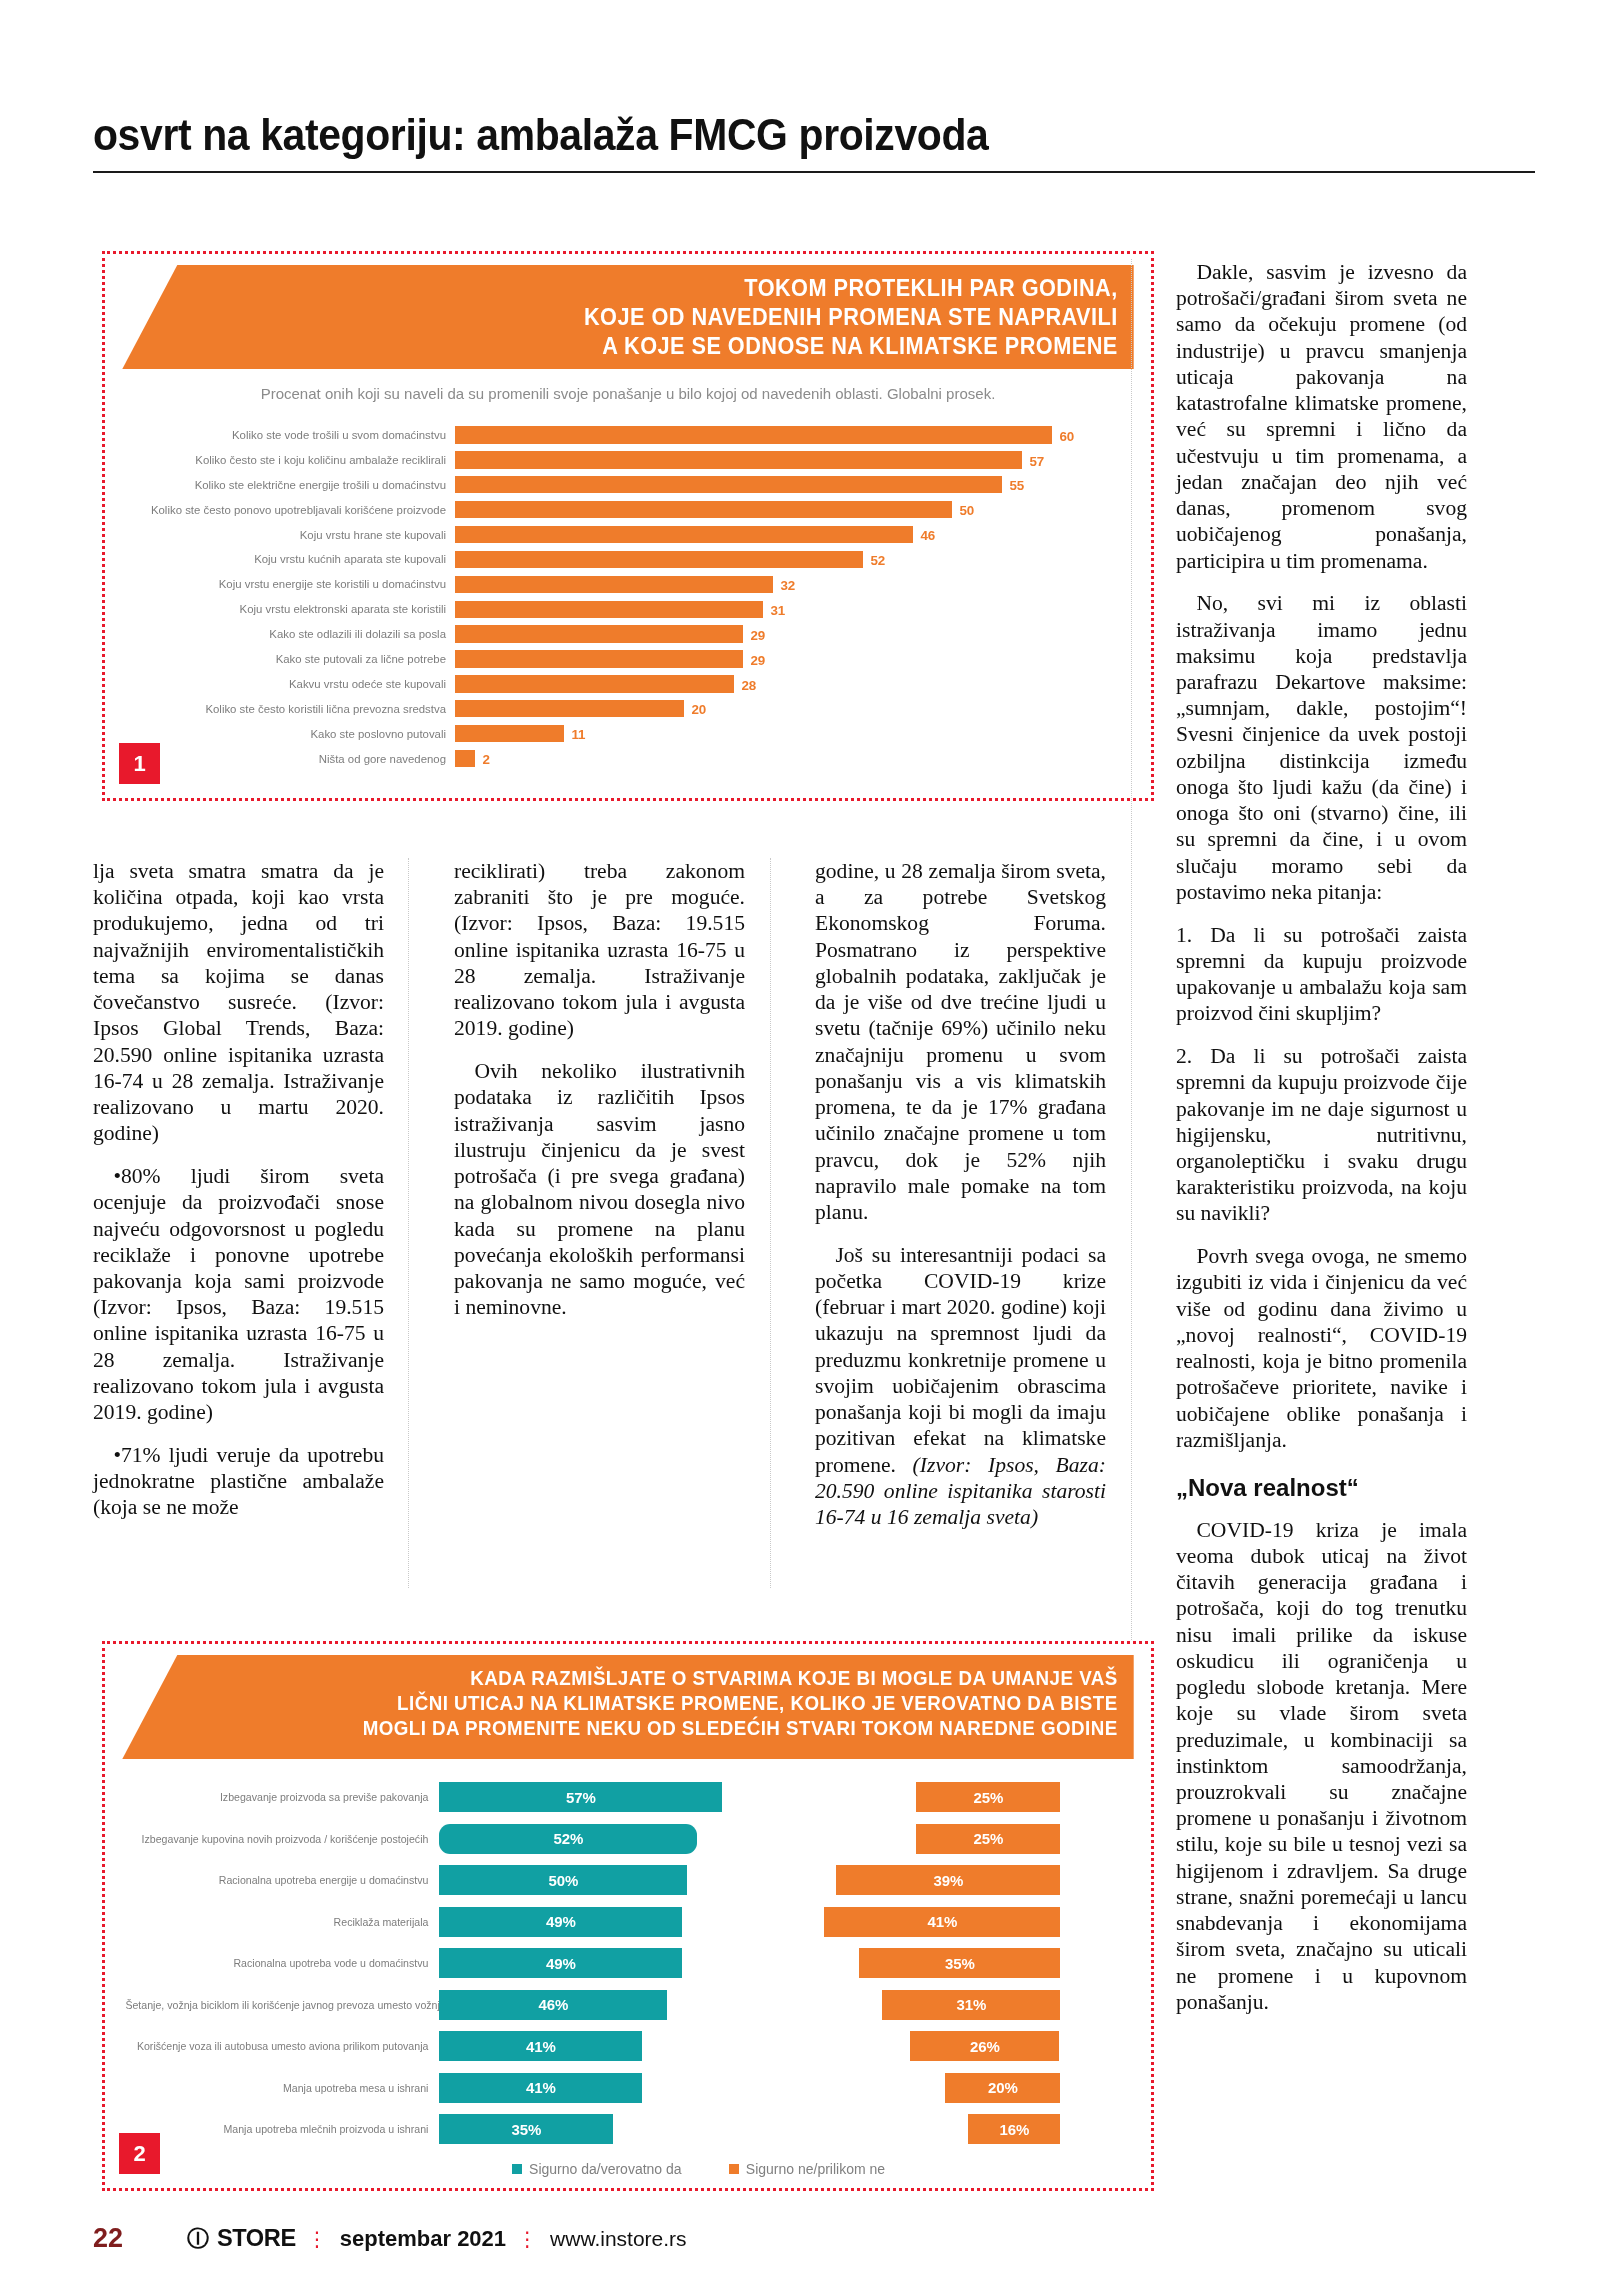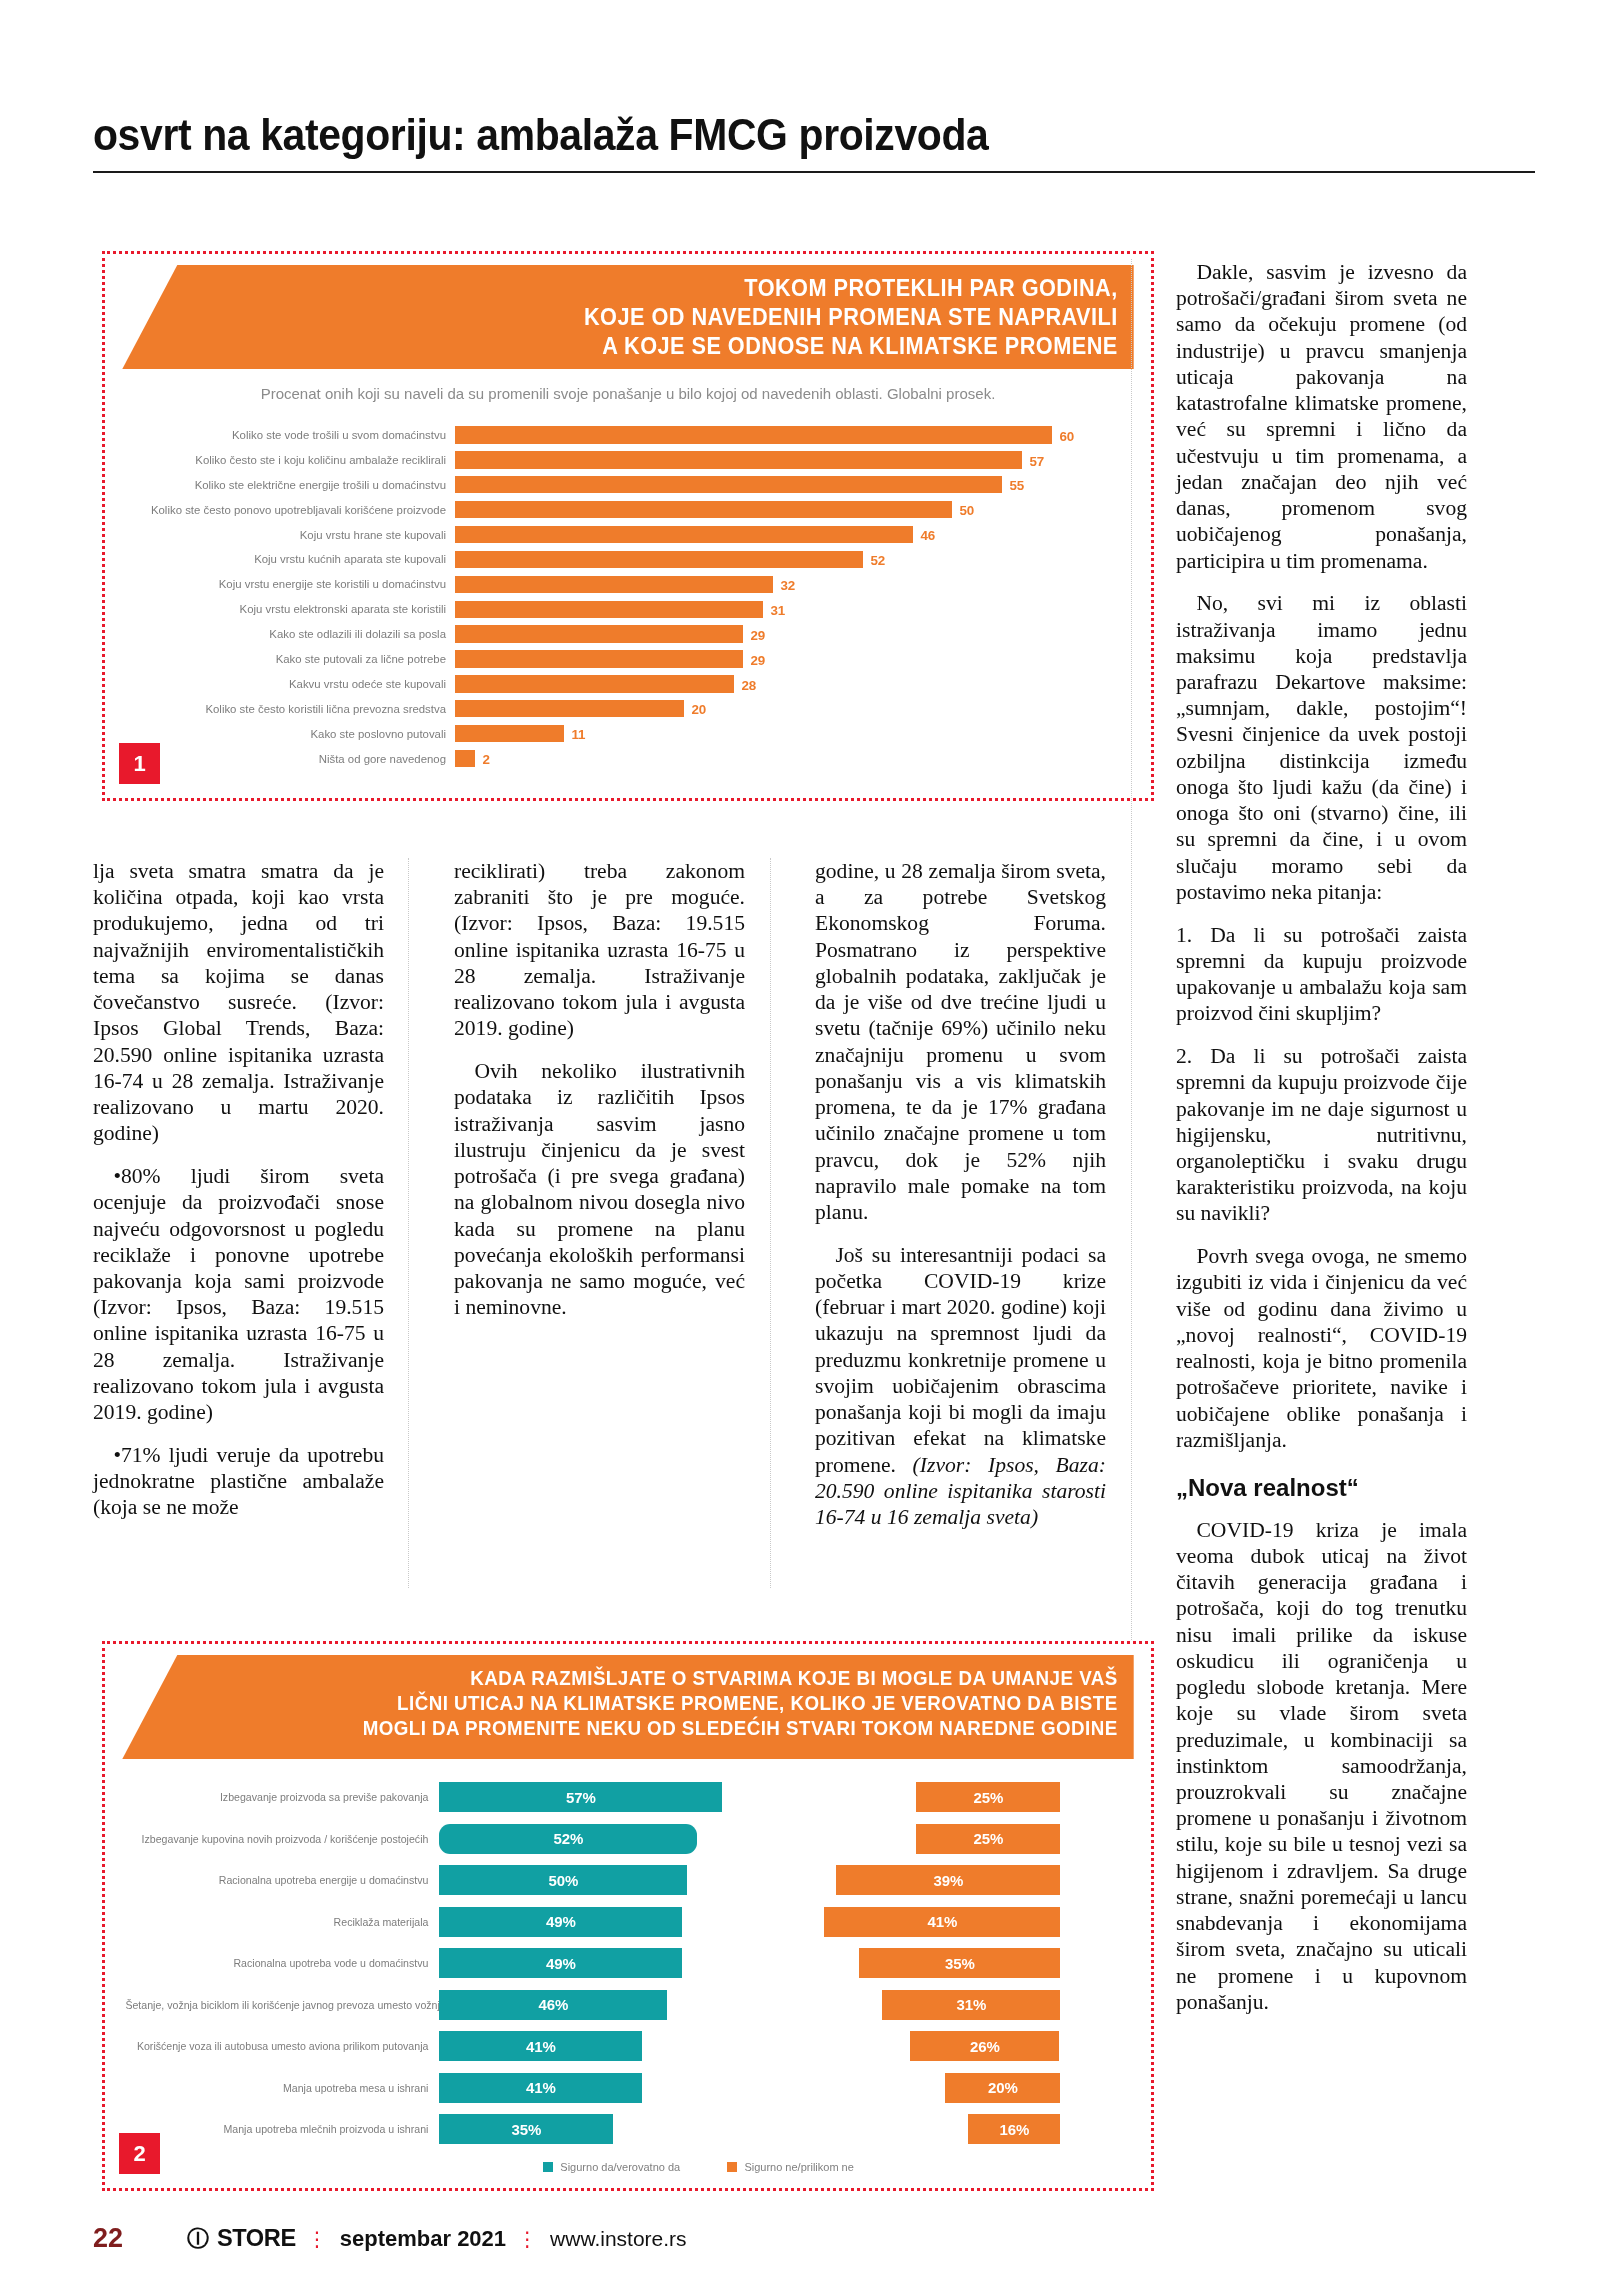--- a/index.html
+++ b/index.html
@@ -126,21 +126,21 @@
     font-weight: bold; font-size: 15px; color: #ffffff;
   }
   .dbar.teal { background: #11a0a3; }
   .dbar.orange { background: #ef7c2b; }
 
   .legend2 {
     display: flex; justify-content: center; gap: 47px;
     margin: 14px 0 11px 141px;
   }
   .lgi { display: flex; align-items: center; gap: 7px;
-    font-family: "Liberation Sans", sans-serif; font-size: 11px; color: #808080; }
+    font-family: "Liberation Sans", sans-serif; font-size: 14px; color: #808080; }
   .lgsw { width: 10.2px; height: 10.2px; }
 
   
   .col {
     position: absolute;
     font-family: "Liberation Serif", serif;
     font-size: 21.6px;
     line-height: 1.215;
     text-align: justify;
     color: #101010;

